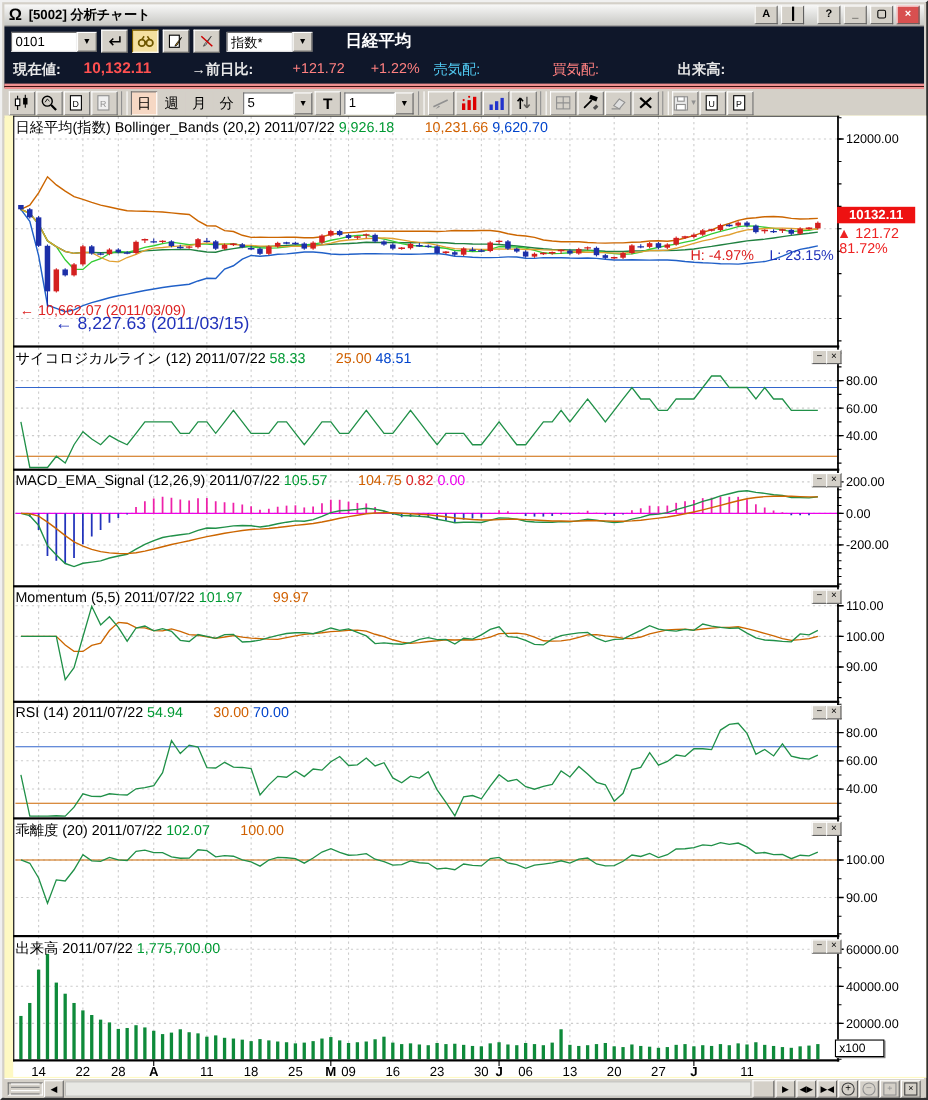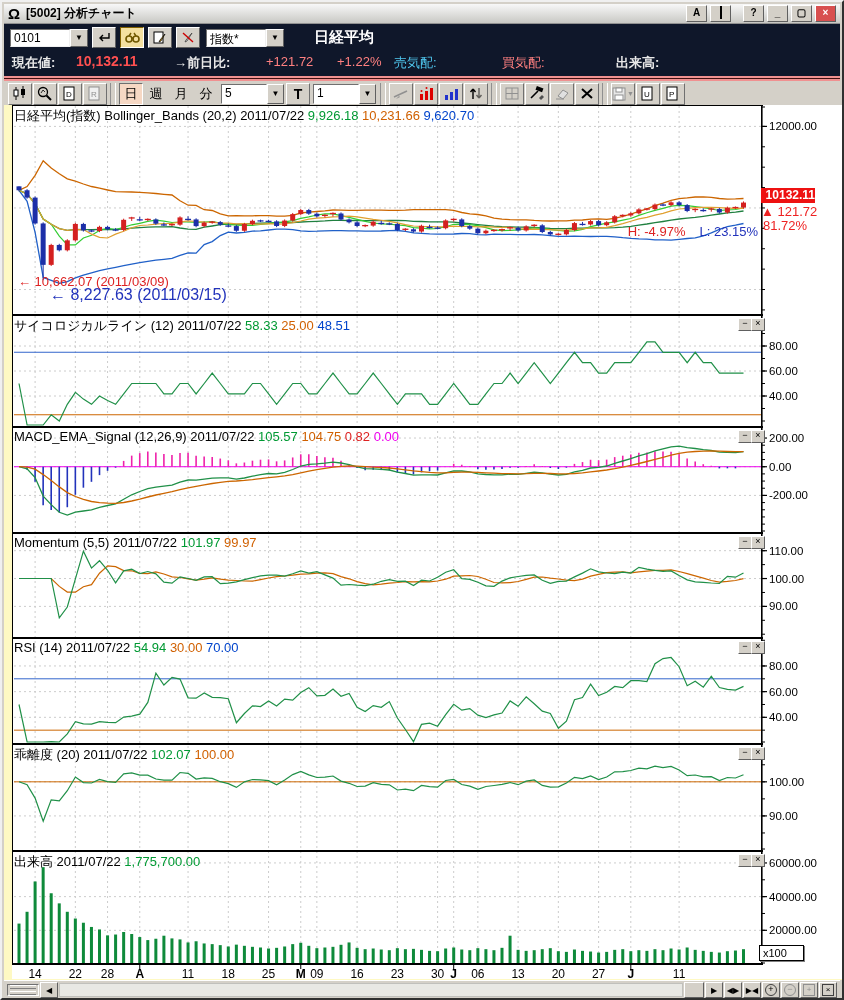--- a/index.html
+++ b/index.html
@@ -47,29 +47,29 @@
   .dd{display:flex;height:20px;margin:0 2px;}
   .dd .df{width:38px;background:#fff;border:1px solid;border-color:#707070 #fff #fff #707070;font-size:12px;padding:1px 3px;}
   .dd .db{width:15px;background:#d4d0c8;border:1px solid;border-color:#fff #606060 #606060 #fff;font-size:8px;text-align:center;line-height:17px;}
   .jp{font-size:13px;}
   
   #chartwrap{position:absolute;top:103px;left:2px;width:840px;height:875px;background:#fef9c3;}
   #csvg{position:absolute;top:0;left:0;}
   #overlays{position:absolute;top:0;left:0;width:840px;height:875px;pointer-events:none;}
   #overlays>div{position:absolute;}
   .ptitle{font-size:13px;white-space:nowrap;left:10px;}
-  .tk{color:#000;} .tg{color:#009933;text-align:center;} .to{color:#d06000;} .tb2{color:#0044cc;} .tr{color:#dd2222;} .tm{color:#ee00ee;}
+  .tk{color:#000;} .tg{color:#009933;text-align:center;} .to{color:#d06000;padding-left:24px;} .tb2{color:#0044cc;} .tr{color:#dd2222;} .tm{color:#ee00ee;}
   .pbtn{position:absolute;width:12px;height:11px;background:#d4d0c8;border:1px solid;
         border-color:#fff #606060 #606060 #fff;font-size:9px;line-height:9px;text-align:center;color:#000;}
   .annh{left:14px;top:169px;color:#dd2222;font-size:13px;}
   .annl{left:46px;top:282px;color:#2233bb;font-size:16px;}
   .hl{top:119px;left:560px;width:194px;text-align:right;font-size:13px;}
   .hl .h{color:#dd2222;margin-right:14px;} .hl .l{color:#2233bb;}
-  .ptag{left:757px;top:83px;width:54px;height:15px;background:#ee1111;color:#fff;
-        font-size:12px;font-weight:bold;text-align:right;line-height:15px;}
+  .ptag{left:757px;top:83px;width:71px;height:15px;background:#ee1111;color:#fff;
+        font-size:12px;font-weight:bold;text-align:center;line-height:15px;}
   .pdiff{left:757px;top:99px;color:#ee2222;font-size:13px;}
   .ppct{left:759px;top:113px;color:#ee2222;font-size:13px;}
   .scalebox{left:755px;top:840px;width:40px;height:14px;background:#fff;border:1px solid #000;
             font-size:11px;line-height:14px;padding-left:3px;color:#000;box-shadow:1px 1px 0 #808080;}
   
   .bottombar{position:absolute;left:2px;right:2px;top:978px;height:18px;background:#d4d0c8;
              border-top:1px solid #fff;display:flex;align-items:center;}
   .grip{width:32px;height:12px;margin-left:3px;border:1px solid;border-color:#707070 #fff #fff #707070;
         background:#d4d0c8;display:flex;flex-direction:column;justify-content:center;gap:2px;padding:0 2px;box-sizing:border-box;}
   .grip i{display:block;height:2px;border-top:1px solid #fff;border-bottom:1px solid #808080;}

